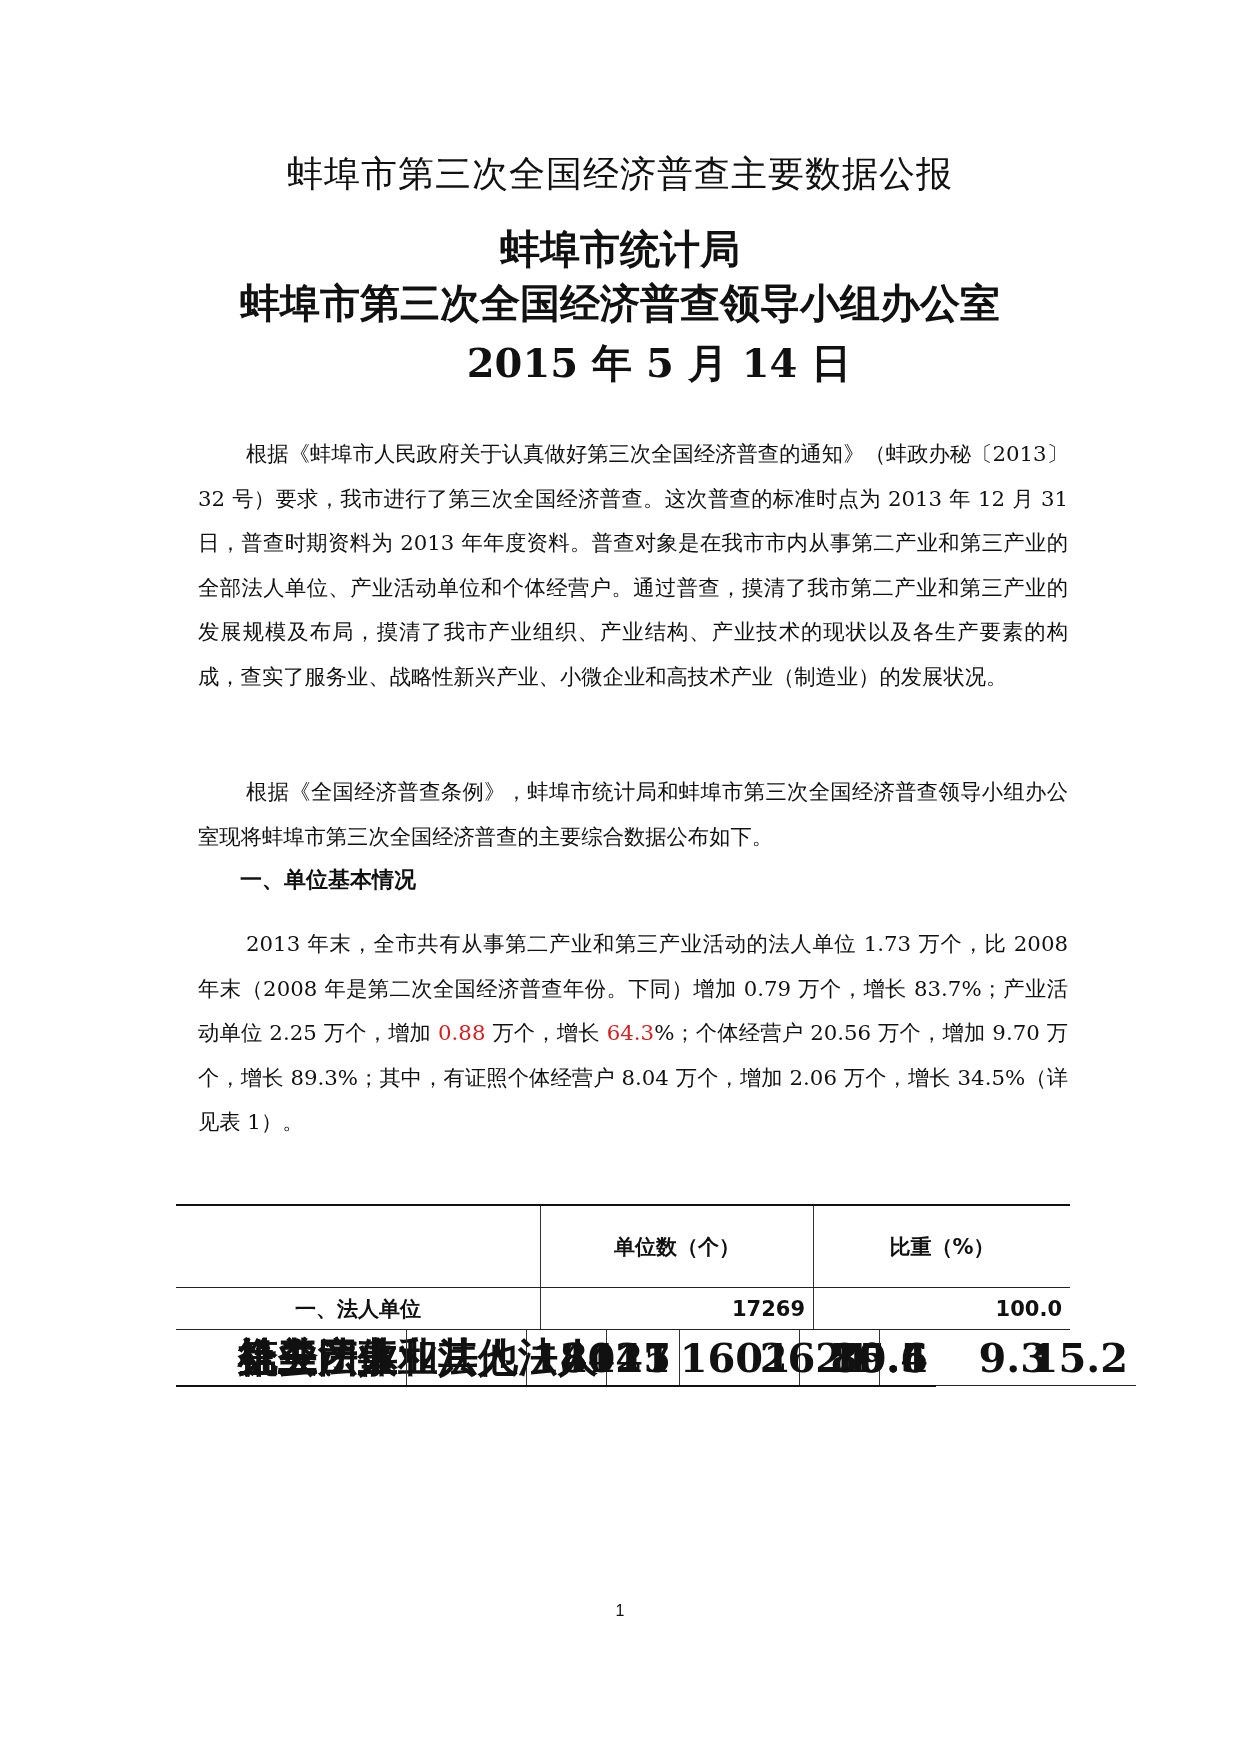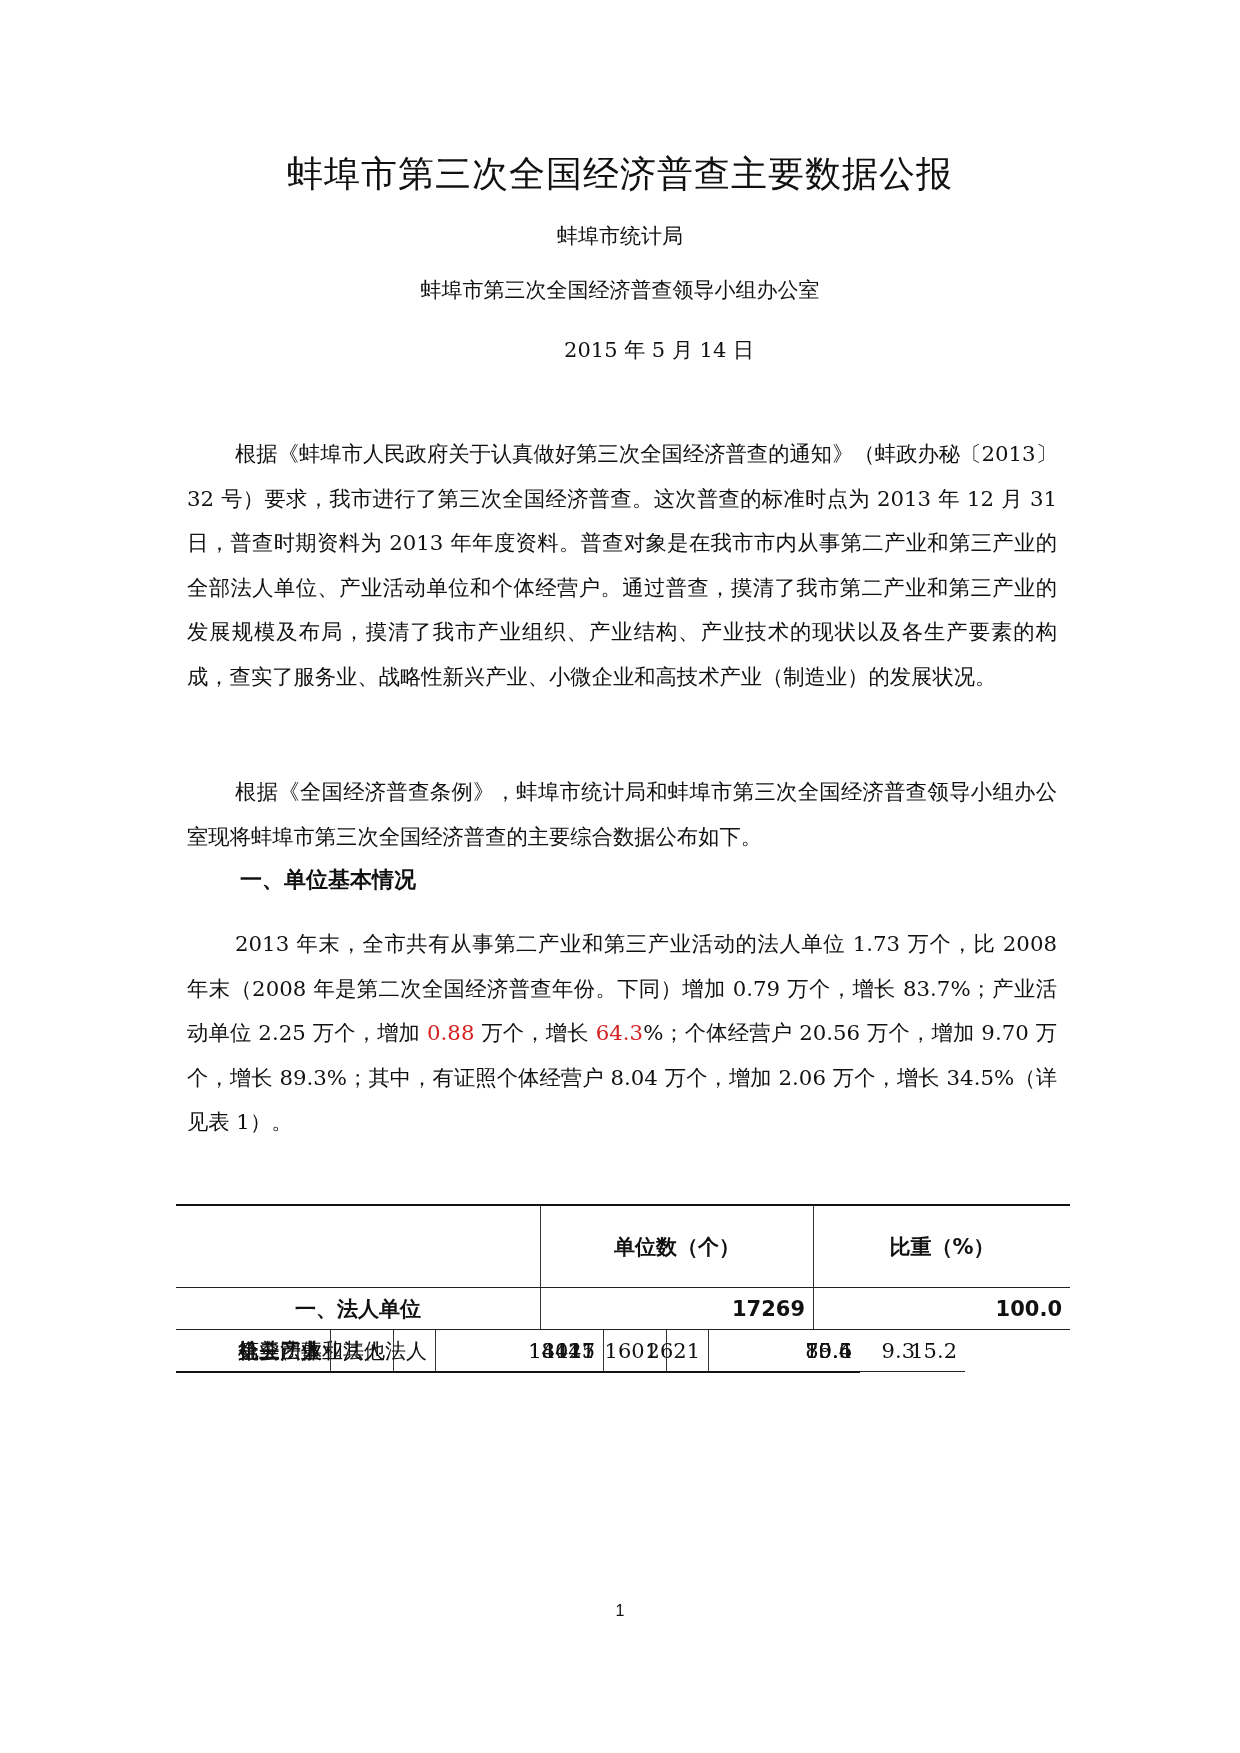--- a/index.html
+++ b/index.html
@@ -1,25 +1,25 @@
 <!DOCTYPE html>
 <html><head>
 <meta charset="utf-8">
 <style>
   html, body { margin: 0; padding: 0; background: #ffffff; }
   body { width: 1240px; height: 1753px; position: relative; overflow: hidden;
          font-family: "DejaVu Serif", "Liberation Serif", serif; color: #111; }
   .page { position: absolute; left: 0; top: 0; width: 1240px; height: 1579px; }
   .title { position: absolute; top: 150px; left: 0; width: 1240px; text-align: center;
            font-family: "DejaVu Sans", "Liberation Sans", sans-serif; font-size: 36px; letter-spacing: 1px; }
-  .sub { position: absolute; left: 0; width: 1240px; text-align: center; font-size: 21px; }
+  .sub { position: absolute; left: 0; width: 1240px; text-align: center; font-size: 40px; font-weight: bold; }
   .sub1 { top: 222px; }
   .sub2 { top: 276px; }
   .sub3 { top: 336px; padding-left: 39px; }
-  .body-text { position: absolute; left: 187px; width: 870px; font-size: 21.3px; line-height: 44.5px;
+  .body-text { position: absolute; left: 198px; width: 870px; font-size: 21.3px; line-height: 44.5px;
                text-align: justify; }
   .para1 { top: 432px; }
   .para2 { top: 770px; }
   .para3 { top: 922px; }
   .indent { text-indent: 48px; }
   .heading { position: absolute; top: 865px; left: 240px; font-size: 22px; font-weight: bold;
              font-family: "DejaVu Sans", "Liberation Sans", sans-serif; }
   .red { color: #d42020; }
   .caption { position: absolute; top: 1160px; left: 0; width: 1240px; text-align: center; font-size: 21px; }
   .caption .gap { display: inline-block; width: 42px; }

